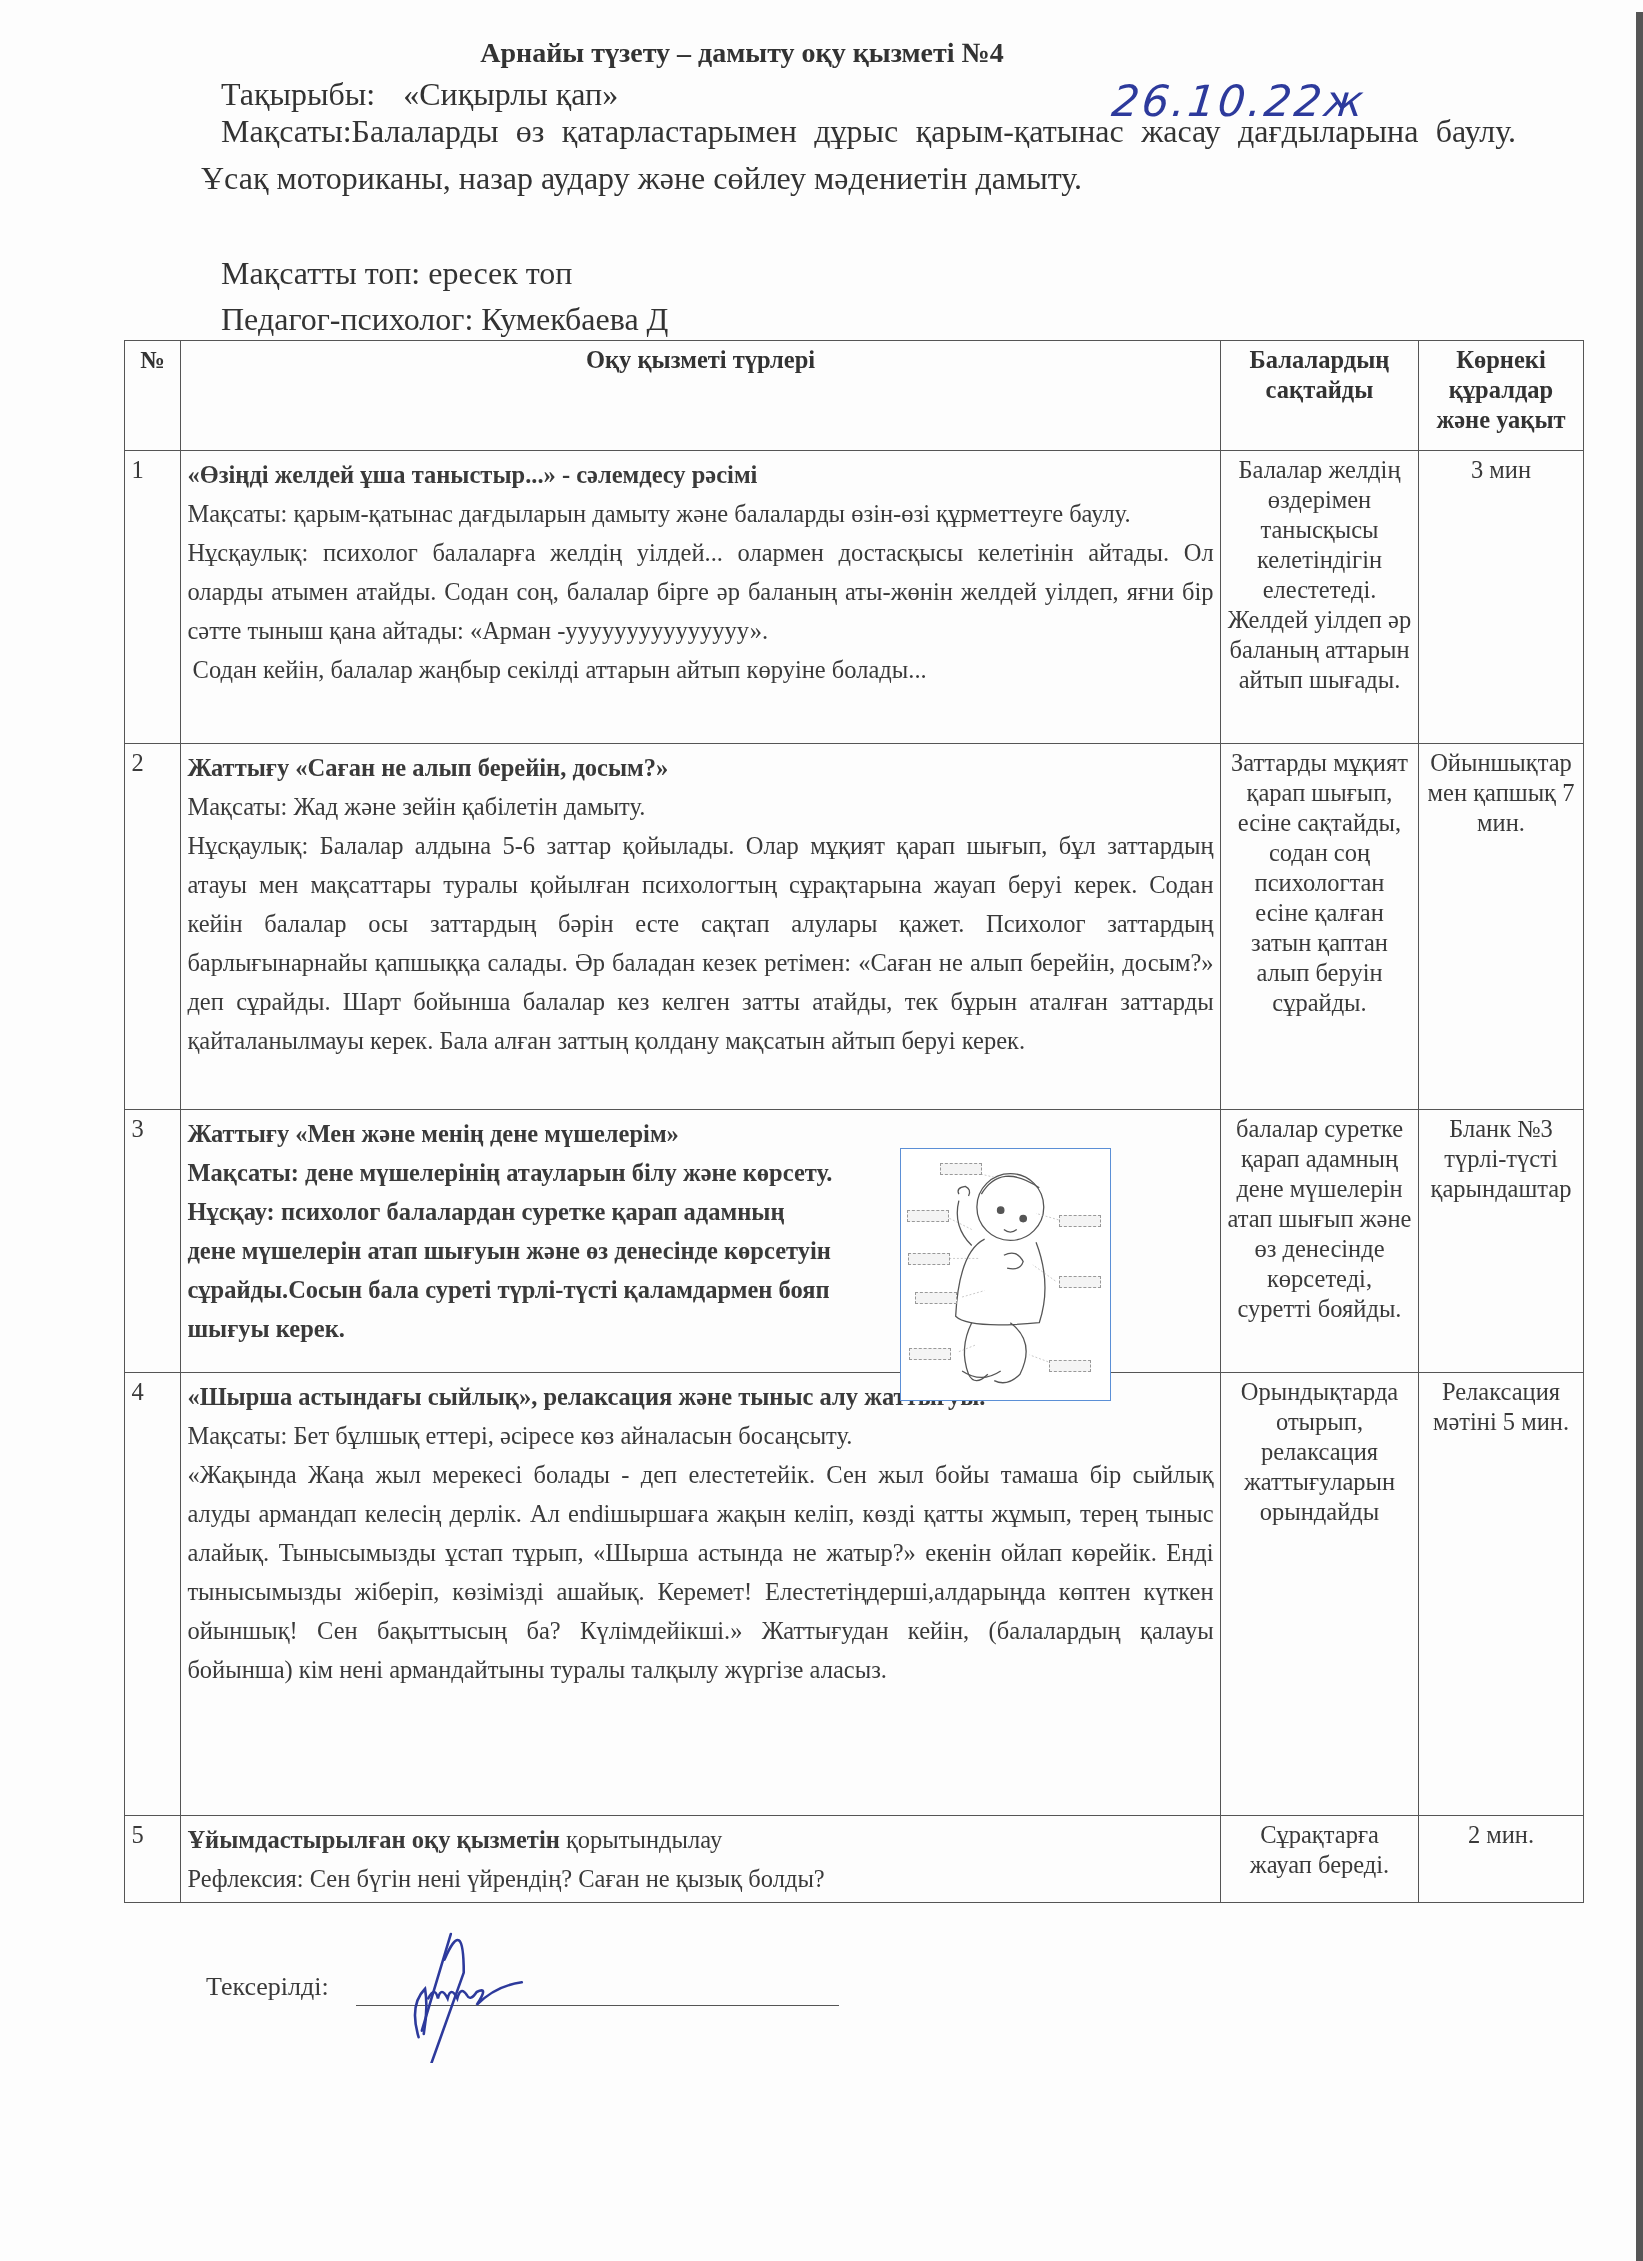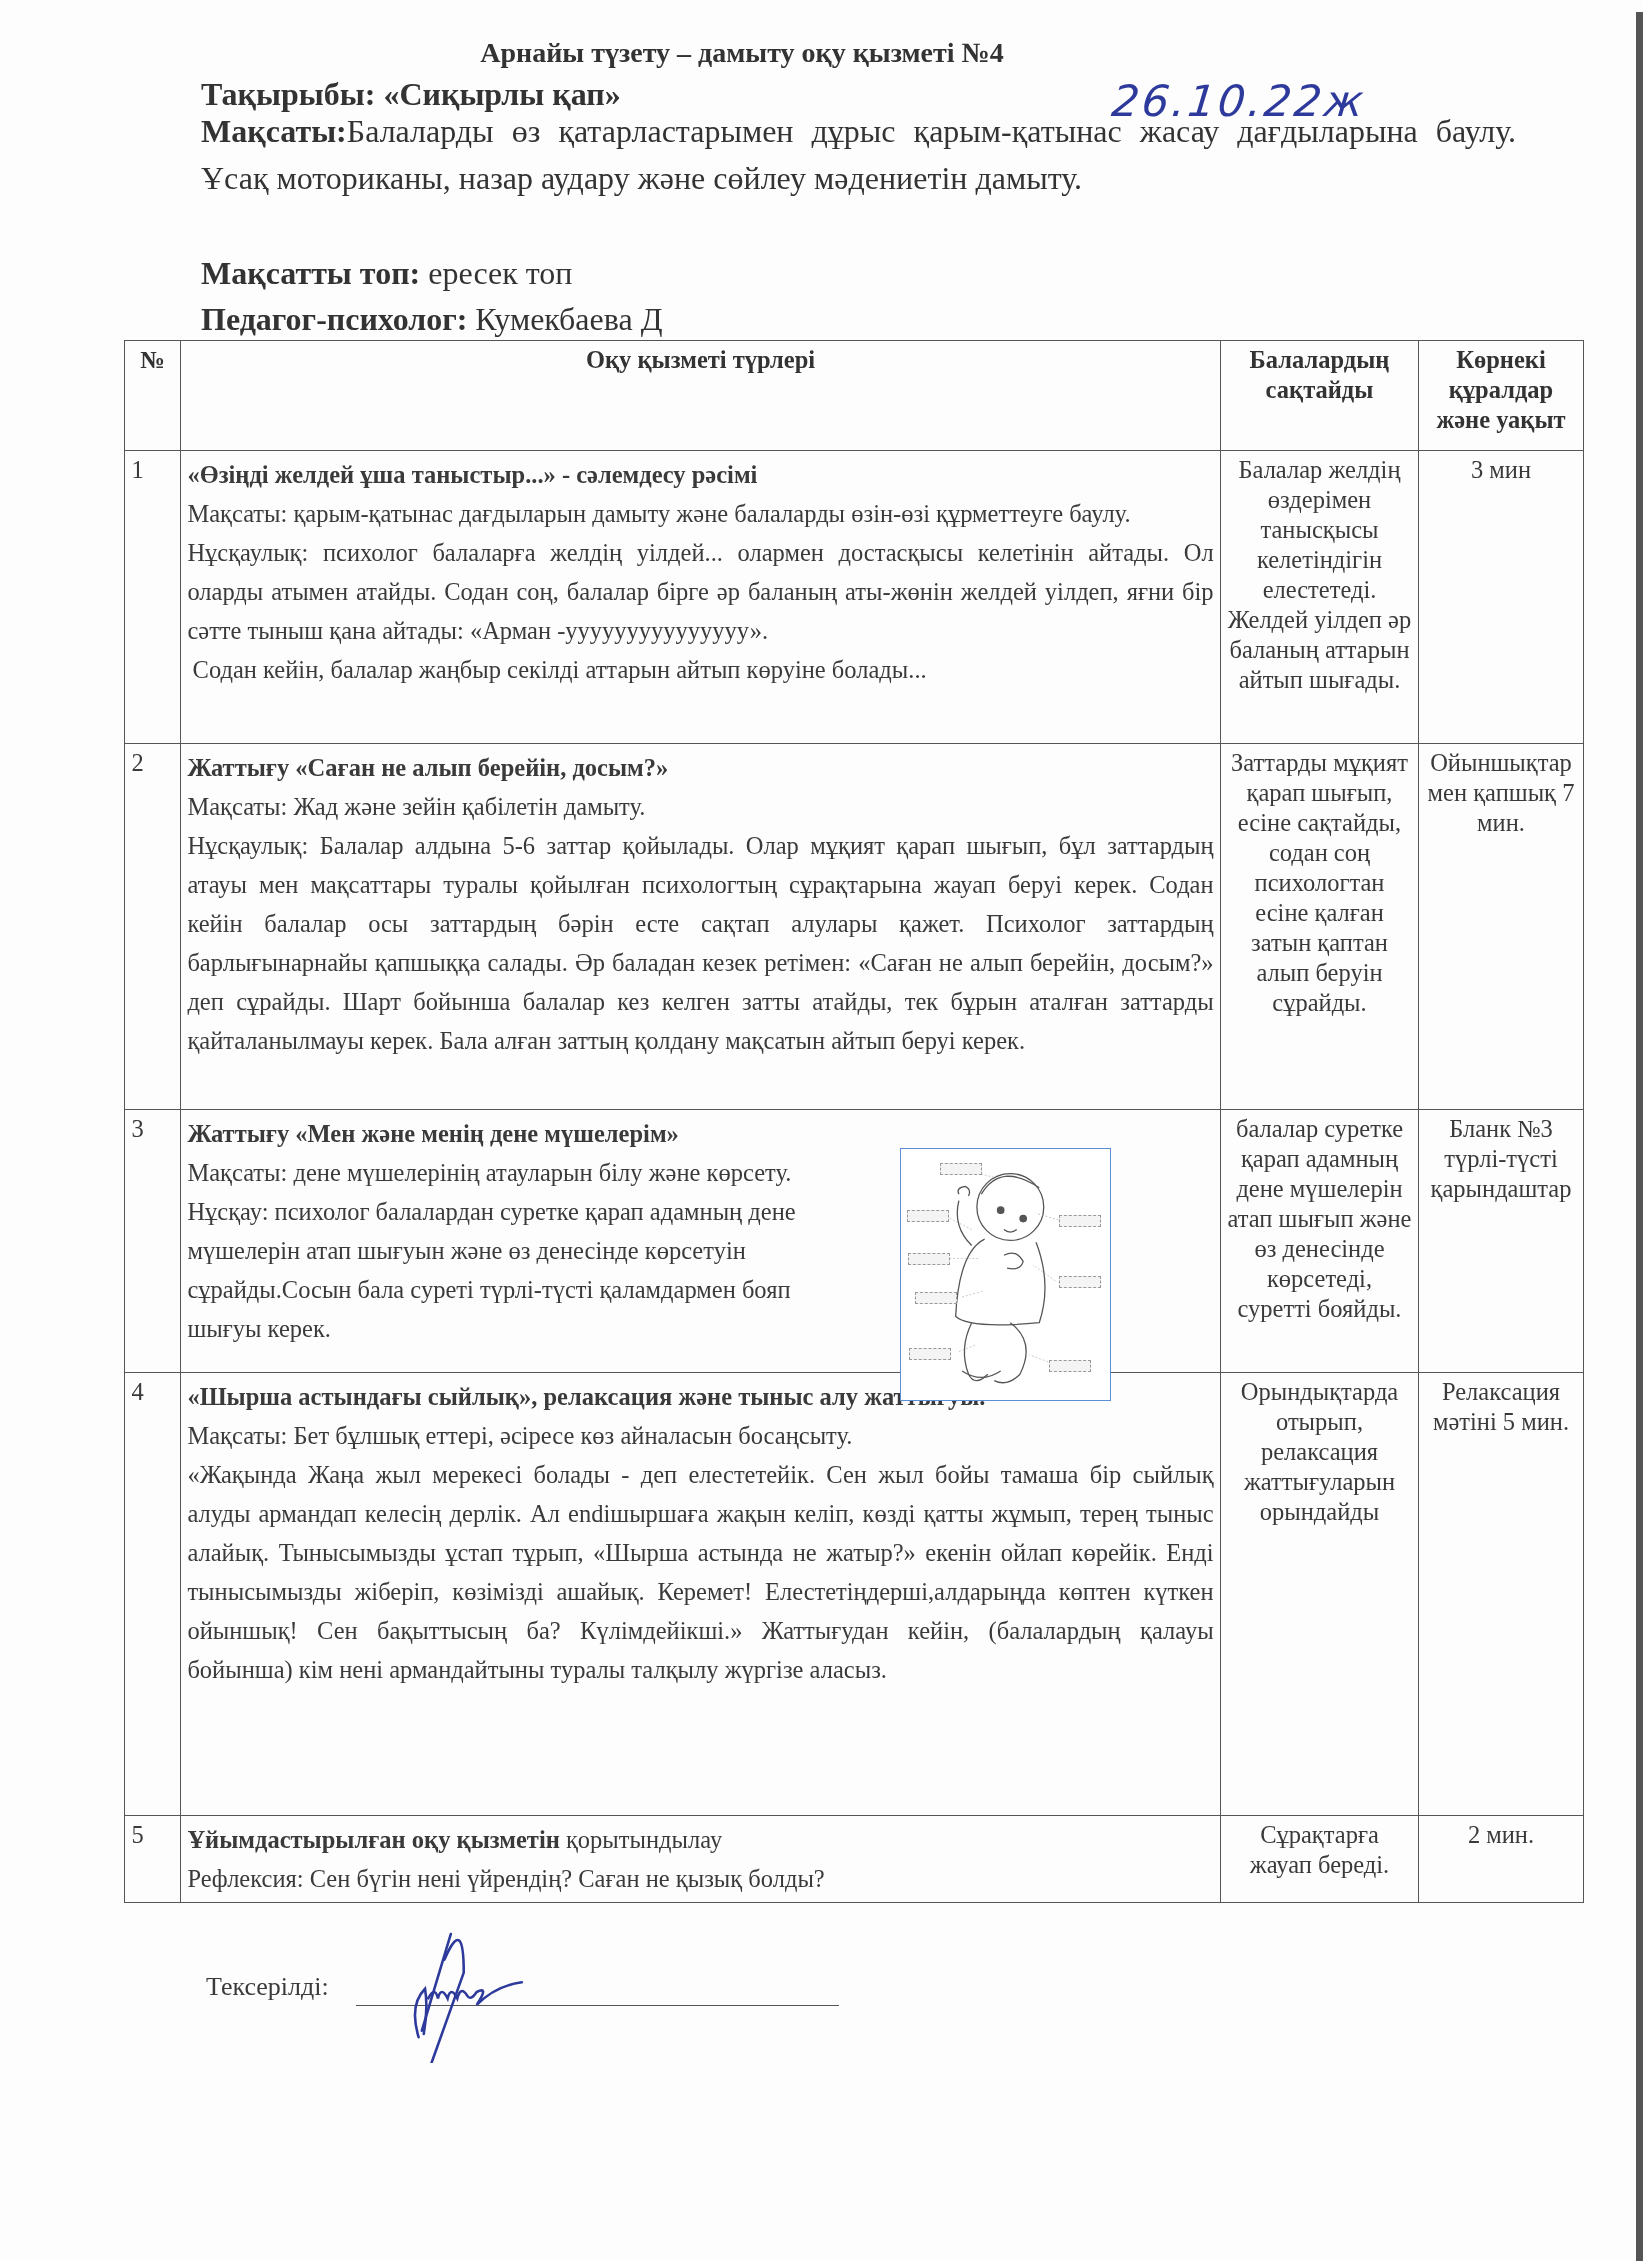--- a/index.html
+++ b/index.html
@@ -2,41 +2,41 @@
 <html style="font-size:10.3px"><head>
 <meta charset="utf-8">
 <style>
   html,body{margin:0;padding:0;}
   body{width:1644px;height:2261px;position:relative;background:#fdfdfd;overflow:hidden;
        font-family:"Liberation Serif","DejaVu Serif",serif;color:#3a3a3a;}
   .scan-edge{position:absolute;left:1636px;top:11.6px;width:7.7px;height:2250px;background:#555;}
   .abs{position:absolute;}
   .doc-title{left:0;width:1484px;top:37px;text-align:center;font-weight:bold;font-size:28px;color:#333;}
   .hdr-line{left:201px;font-size:32px;color:#333;line-height:45px;}
-  .hdr-line b{font-weight:bold;}
+  .hdr-line b{font-weight:normal;margin-left:20px;}
   .hdr-topic{top:72px;}
   .hdr-goal{top:108px;width:1315px;text-align:justify;line-height:47px;}
   .hdr-group{top:251px;}
   .hdr-teacher{top:297px;}
   .handwritten-date{left:1112px;top:76px;font-family:"DejaVu Sans",sans-serif;font-style:italic;
        font-size:43px;color:#2d3a9c;letter-spacing:2.6px;transform:skewX(-6deg);}
   table.plan{position:absolute;left:124px;top:340px;width:1459px;border-collapse:collapse;table-layout:fixed;}
   table.plan td, table.plan th{border:1.9px solid #555;vertical-align:top;font-size:24.5px;line-height:30px;padding:3.9px 6.4px;}
   table.plan th{font-weight:bold;text-align:center;color:#333;}
   col.c-num{width:56px;} col.c-act{width:1040px;} col.c-kids{width:198px;} col.c-res{width:165px;}
   .th-main{font-size:26px;font-weight:bold;}
   .th-small{font-size:21px;line-height:28px;}
   td.num{text-align:left;font-size:24.5px;padding-left:9px;}
   td.center{text-align:center;font-size:22px;line-height:28px;padding-top:2.6px;}
   .act-title{font-weight:bold;}
   .act p{margin:0;text-align:justify;line-height:39px;}
   .ital{}
   .r1{height:293px;} .r2{height:366px;} .r3{height:263px;} .r4{height:443px;} .r5{height:77px;}
   .row3-wrap{position:relative;}
-  .row3-text{width:645px;}
+  .row3-text{width:645px;font-weight:bold;}
   .body-figure{position:absolute;left:713px;top:-5.2px;width:209px;height:251px;border:1.9px solid #5b8fd6;background:#fff;}
   .fig-label{position:absolute;width:40px;height:10.3px;border:0.6px dashed #999;background:#f4f4f4;}
   .signature-row{left:206px;top:1972px;font-size:26px;color:#3a3a3a;}
   .sig-line{position:absolute;left:356px;top:2005px;width:483px;border-top:1.3px solid #555;}
   .sig-svg{position:absolute;left:367px;top:1921px;}
 </style>
 </head>
 <body>
 
 <div class="scan-edge"></div>

